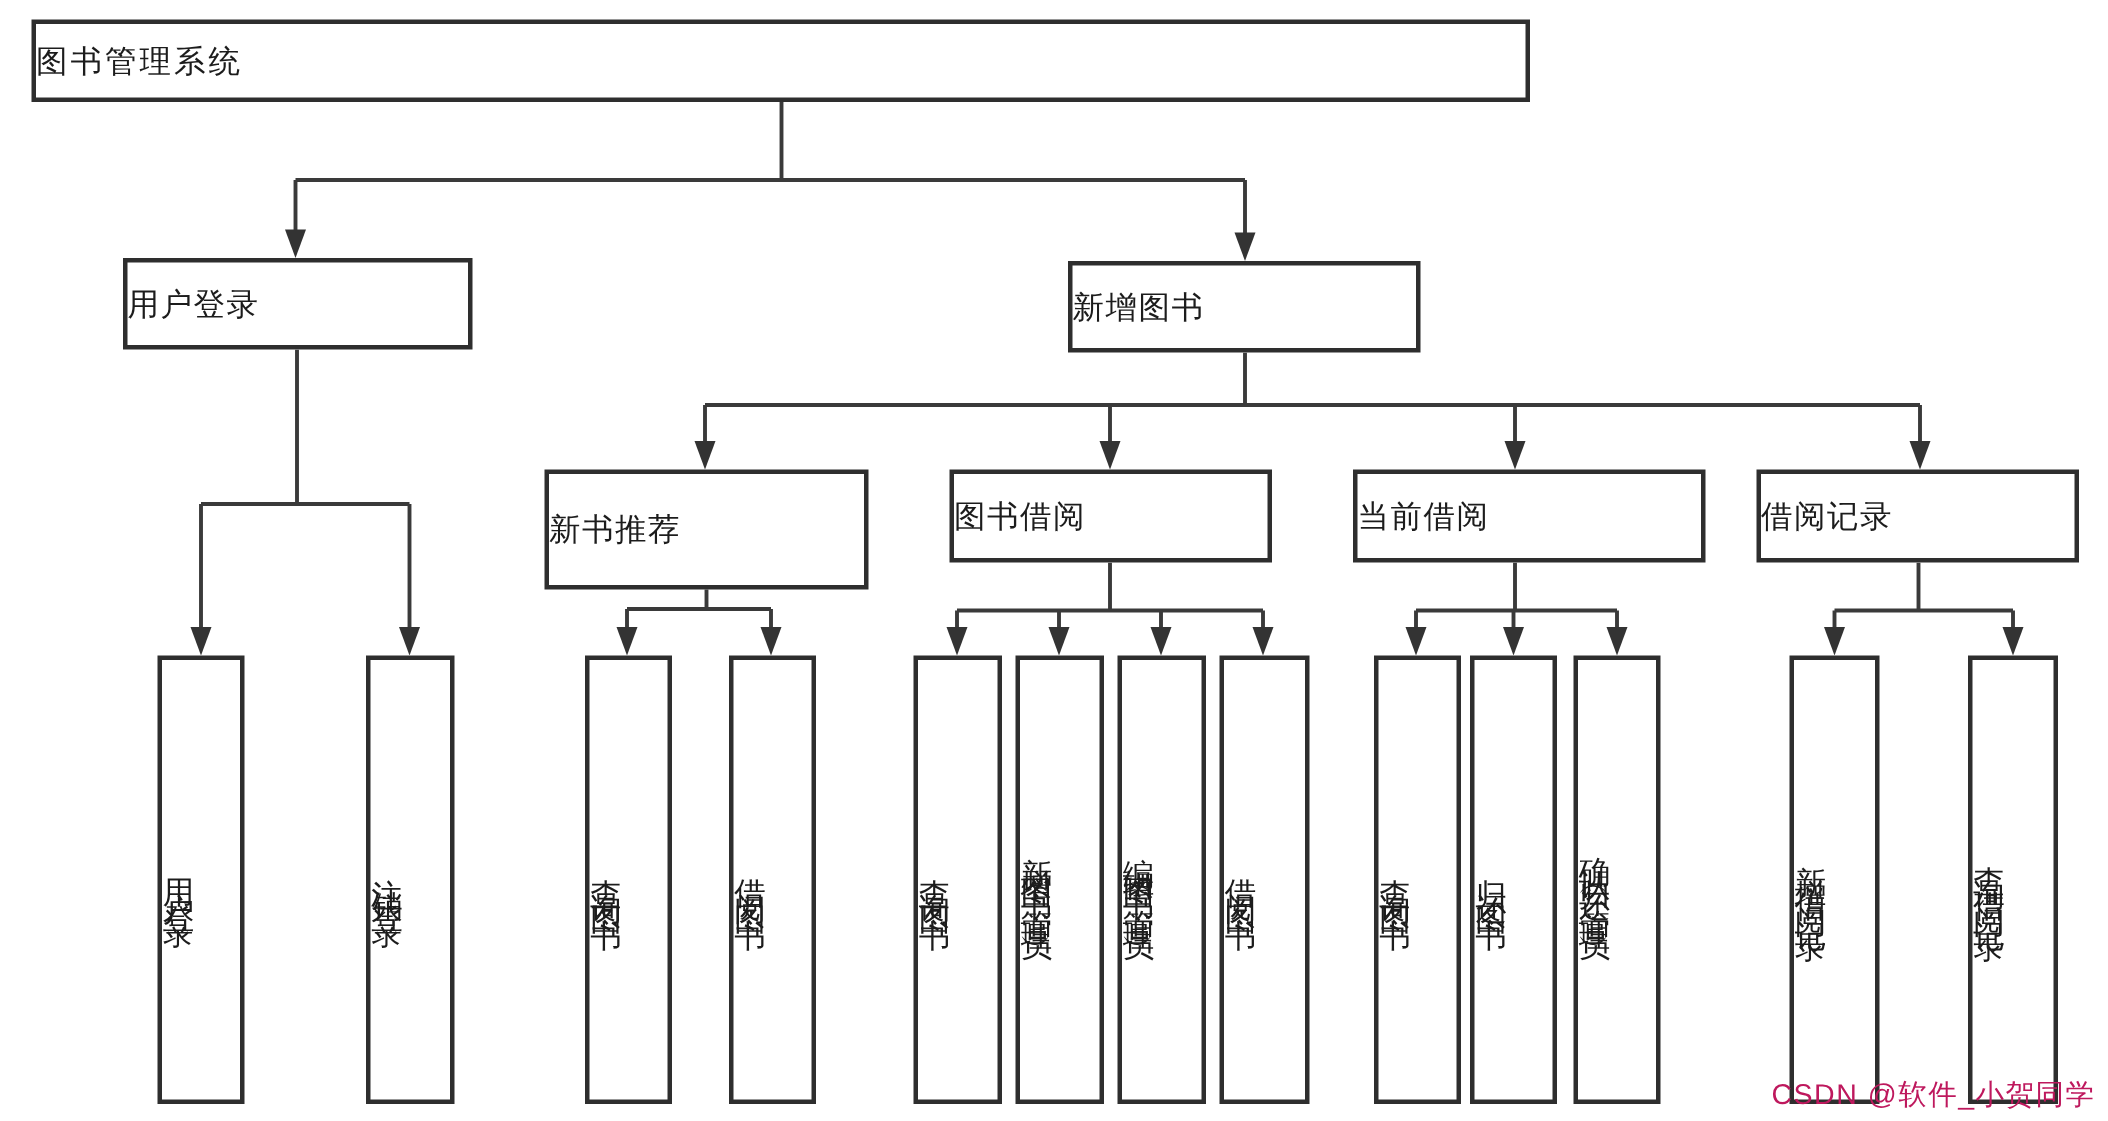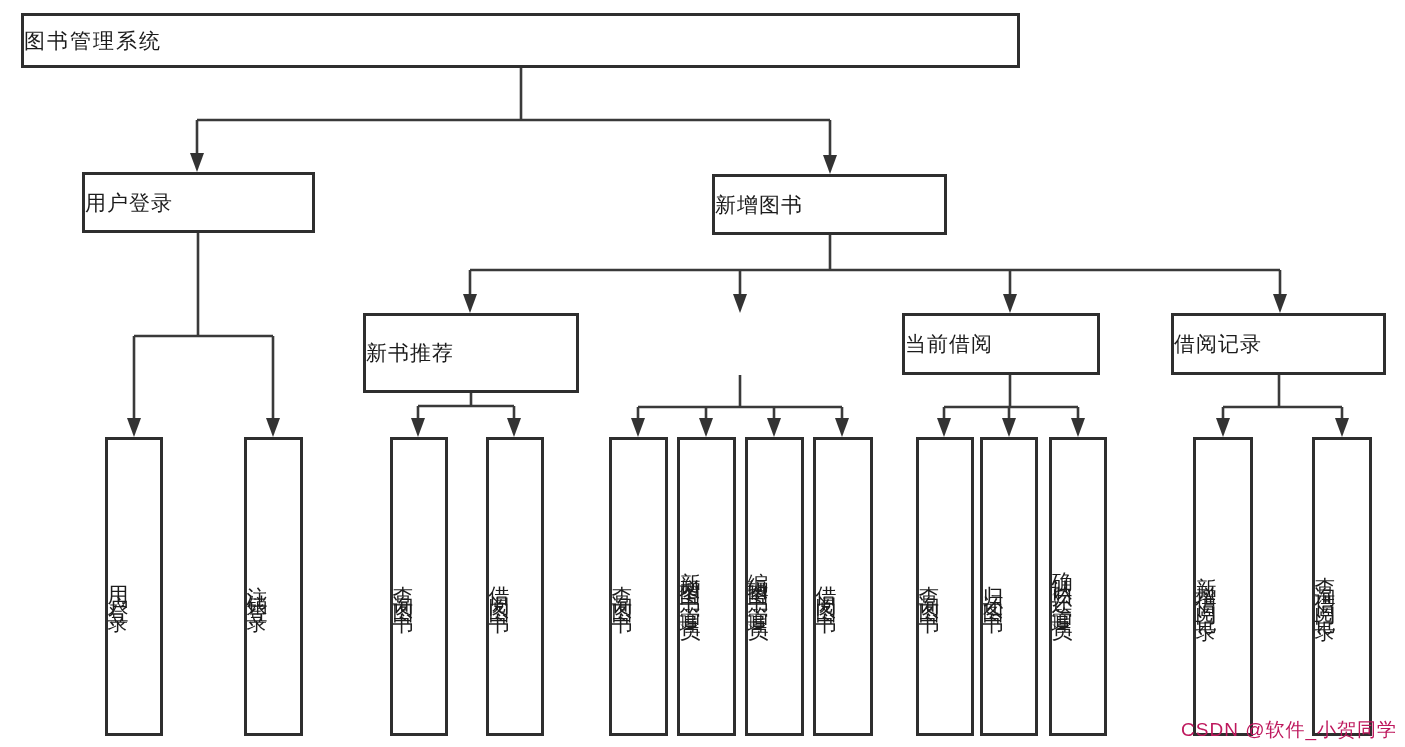--- a/index.html
+++ b/index.html
@@ -125,21 +125,24 @@
   <div class="box" style="left:82px;top:172px;width:233px;height:61px;">
     <span class="hlabel">用户登录</span>
   </div>
   <div class="box" style="left:712px;top:174px;width:235px;height:61px;">
     <span class="hlabel">新增图书</span>
   </div>
 
   <div class="box" style="left:363px;top:313px;width:216px;height:80px;">
     <span class="hlabel">新书推荐</span>
   </div>
-  <div class="box" style="left:902px;top:313px;width:198px;height:62px;">
+  <div class="box" style="left:633px;top:313px;width:215px;height:62px;">
+    <span class="hlabel">图书借阅</span>
+  </div>
+  <div class="box" style="left:902px;top:313px;width:235px;height:62px;">
     <span class="hlabel">当前借阅</span>
   </div>
   <div class="box" style="left:1171px;top:313px;width:215px;height:62px;">
     <span class="hlabel">借阅记录</span>
   </div>
 
   <div class="box leaf" style="left:105px;width:58px;">
     <span class="vtext">用户登录</span>
   </div>
   <div class="box leaf" style="left:244px;width:59px;">

